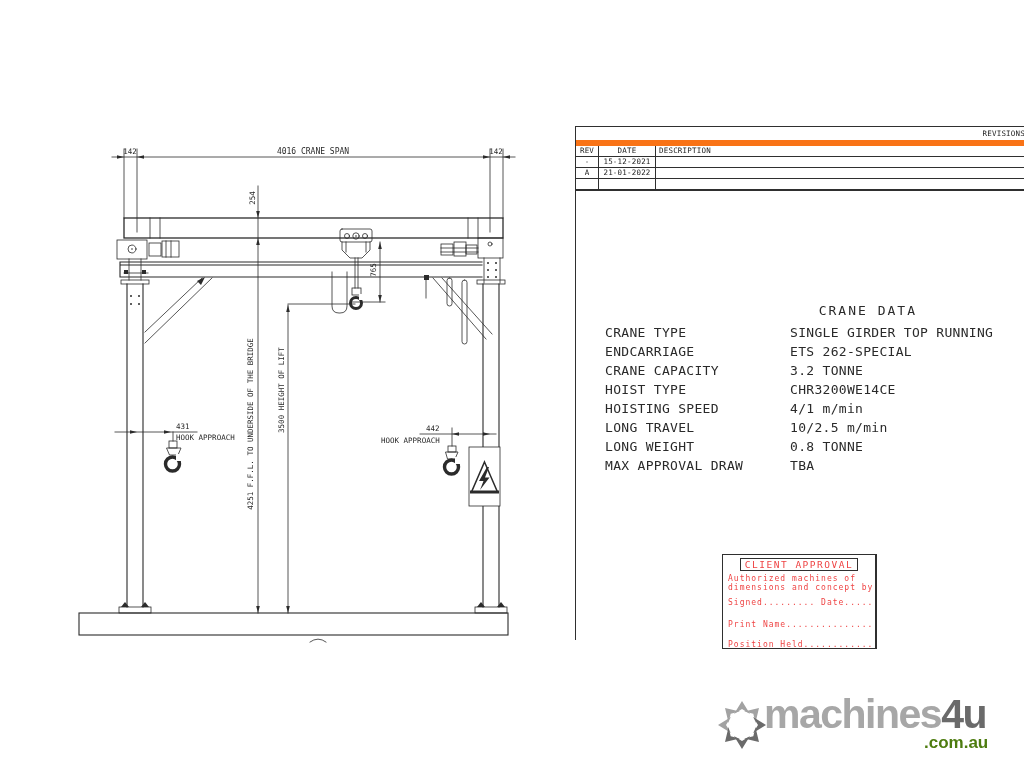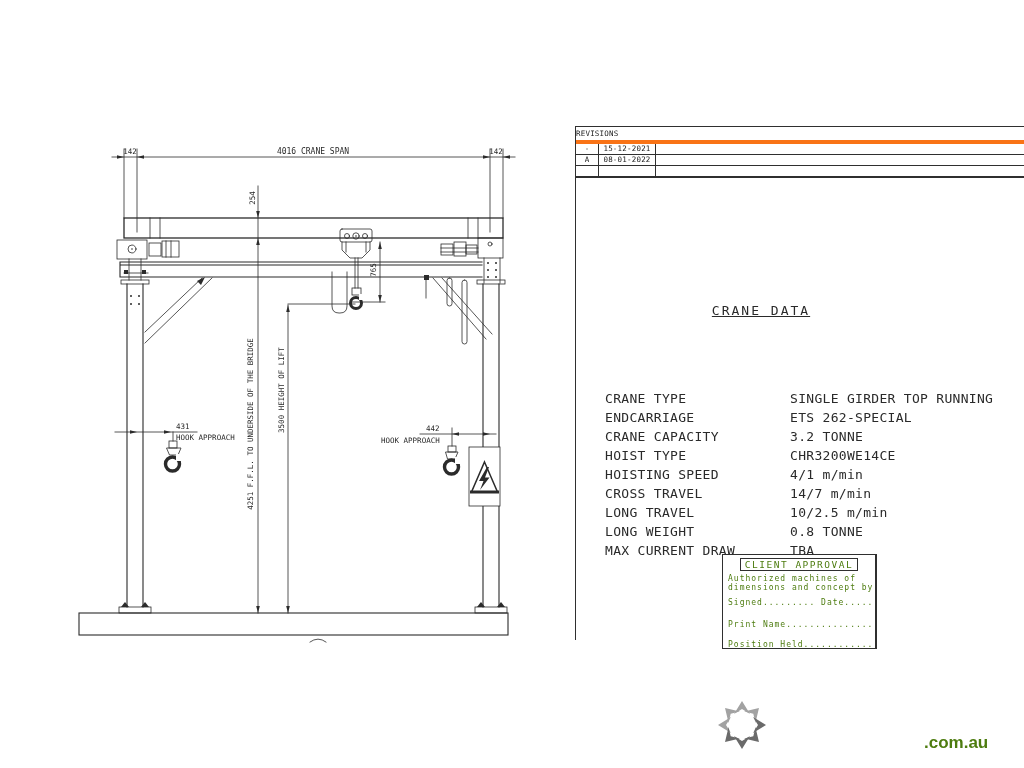--- a/index.html
+++ b/index.html
@@ -2,39 +2,39 @@
 <html><head>
 <meta charset="utf-8">
 <style>
   html,body{margin:0;padding:0;background:#ffffff;}
   body{position:relative;width:1024px;height:768px;overflow:hidden;
        font-family:"Liberation Sans",sans-serif;color:#1d1d1d;}
   .abs{position:absolute;}
   
   #revisions{left:575px;top:126px;width:449px;border:1px solid #2f2f2f;border-right:none;
              font-family:"DejaVu Sans Mono",monospace;font-size:7.5px;letter-spacing:.2px;color:#222;}
-  #revisions .titlerow{height:13px;line-height:13px;text-align:left;border-bottom:4px solid #f97316;}
+  #revisions .titlerow{height:13px;line-height:13px;text-align:right;border-bottom:6px solid #f97316;}
   #revisions .r{display:flex;height:10px;line-height:10px;border-bottom:1px solid #2f2f2f;}
   #revisions .r:last-child{border-bottom:1px solid #2f2f2f;}
   #revisions .c-rev{width:22px;text-align:center;border-right:1px solid #2f2f2f;flex:none;}
   #revisions .c-date{width:56px;text-align:center;border-right:1px solid #2f2f2f;flex:none;}
   #revisions .c-desc{flex:1;padding-left:3px;white-space:nowrap;overflow:hidden;}
   
   #sheet-border{left:575px;top:126px;width:1px;height:514px;background:#2f2f2f;}
   
   #crane-data{left:605px;top:303px;width:400px;font-family:"DejaVu Sans Mono",monospace;
               font-size:13px;letter-spacing:.3px;color:#2a2a2a;}
-  #crane-data .cd-title{width:312px;text-align:center;text-decoration:underline;
-                        letter-spacing:2px;margin-bottom:24px;}
+  #crane-data .cd-title{width:312px;text-align:right;
+                        letter-spacing:2px;margin-bottom:5px;}
   #crane-data .cd-row{height:19px;line-height:19px;white-space:nowrap;}
-  #crane-data .cd-label{display:inline-block;width:185px;margin-top:47px;}
+  #crane-data .cd-label{display:inline-block;width:185px;}
   
   #client-approval{left:722px;top:554px;width:152px;height:93px;border:1px solid #2f2f2f;
                    border-right-width:2px;overflow:hidden;
-                   font-family:"DejaVu Sans Mono",monospace;color:#4d7c0f;}
+                   font-family:"DejaVu Sans Mono",monospace;color:#ef4444;}
   #client-approval .ca-title{width:116px;margin:3px auto 4px auto;border:1px solid #2f2f2f;
                    text-align:center;font-size:9.5px;line-height:11px;letter-spacing:1.5px;}
   #client-approval .ca-line{font-size:8px;line-height:8.5px;letter-spacing:1px;
                    padding-left:5px;white-space:nowrap;}
   .mt7{margin-top:7px;} .mt13{margin-top:13px;} .mt12{margin-top:12px;}
   
   #watermark{left:716px;top:697px;width:300px;height:58px;}
   #wm-text{position:absolute;left:48px;top:-6px;font-weight:bold;font-size:41px;
            letter-spacing:-1.5px;white-space:nowrap;}
   #wm-domain{position:absolute;left:208px;top:36px;font-weight:bold;font-size:17px;letter-spacing:0;}
@@ -196,26 +196,31 @@
     <text x="426" y="431">442</text>
     <text x="381" y="443">HOOK APPROACH</text>
   </g>
 </svg>
 
 <div id="sheet-border" class="abs"></div>
 
 <div id="revisions" class="abs">
   <div class="titlerow">REVISIONS</div>
   <div class="r">
+    <div class="c-rev">REV</div>
+    <div class="c-date">DATE</div>
+    <div class="c-desc">DESCRIPTION</div>
+  </div>
+  <div class="r">
     <div class="c-rev">-</div>
     <div class="c-date">15-12-2021</div>
   </div>
   <div class="r">
     <div class="c-rev">A</div>
-    <div class="c-date">08-01-2022</div>
+    <div class="c-date">21-01-2022</div>
   </div>
   <div class="r">
     <div class="c-rev"></div>
       <div class="c-date"></div>
       <div class="c-desc"></div>
   </div>
 </div>
 
 <div id="crane-data" class="abs">
   <div class="cd-title">CRANE DATA</div>
@@ -228,30 +233,27 @@
   <div class="cd-row">
     <span class="cd-label">CRANE CAPACITY</span><span>3.2 TONNE</span>
   </div>
   <div class="cd-row">
     <span class="cd-label">HOIST TYPE</span><span>CHR3200WE14CE</span>
   </div>
   <div class="cd-row">
     <span class="cd-label">HOISTING SPEED</span><span>4/1 m/min</span>
   </div>
   <div class="cd-row">
-    <span class="cd-label">CROSS TRAVEL</span><span>14/7 m/min</span>
-  </div>
-  <div class="cd-row">
     <span class="cd-label">LONG TRAVEL</span><span>10/2.5 m/min</span>
   </div>
   <div class="cd-row">
     <span class="cd-label">LONG WEIGHT</span><span>0.8 TONNE</span>
   </div>
   <div class="cd-row">
-    <span class="cd-label">MAX CURRENT DRAW</span><span>TBA</span>
+    <span class="cd-label">MAX APPROVAL DRAW</span><span>TBA</span>
   </div>
 </div>
 
 <div id="client-approval" class="abs">
   <div class="ca-title">CLIENT APPROVAL</div>
   <div class="ca-line">Authorized machines of</div>
   <div class="ca-line">dimensions and concept by:</div>
   <div class="ca-line mt7">Signed......... Date......</div>
   <div class="ca-line mt13">Print Name................</div>
   <div class="ca-line mt12">Position Held.............</div>
@@ -267,14 +269,17 @@
         <polygon points="0,-24 8,-11 0,-16 -8,-11" transform="rotate(-90)"></polygon>
       </g>
       <g fill="#6a6a6a">
         <polygon points="0,-24 8,-11 0,-16 -8,-11" transform="rotate(90)"></polygon>
         <polygon points="0,-24 8,-11 0,-16 -8,-11" transform="rotate(135)"></polygon>
         <polygon points="0,-24 8,-11 0,-16 -8,-11" transform="rotate(180)"></polygon>
         <polygon points="0,-24 8,-11 0,-16 -8,-11" transform="rotate(-135)"></polygon>
       </g>
     </g>
   </svg>
+  <div id="wm-text">
+    <span style="color:#a7a7a7">machines</span><span style="color:#6a6a6a">4u</span>
+  </div>
   <div id="wm-domain" style="color:#4d7c0f">.com.au</div>
 </div>
 
 </body></html>

